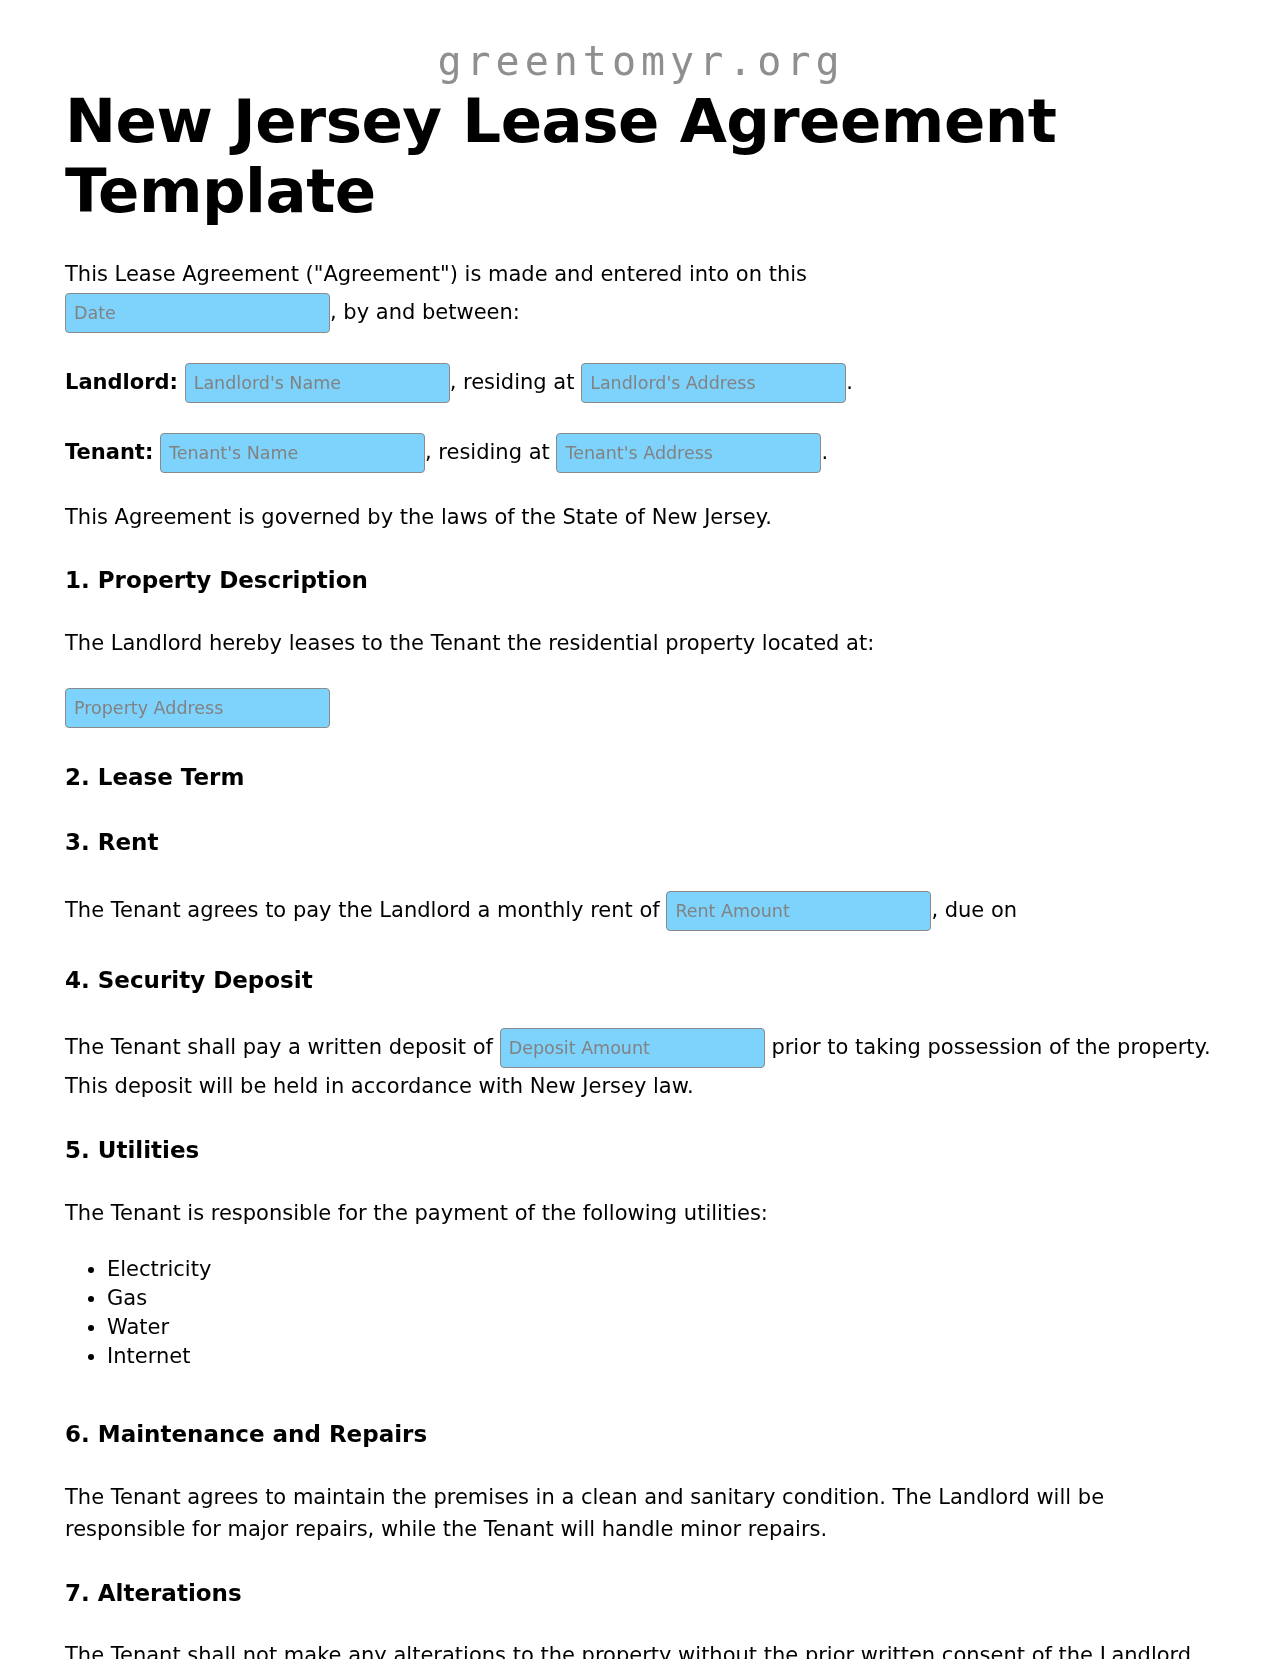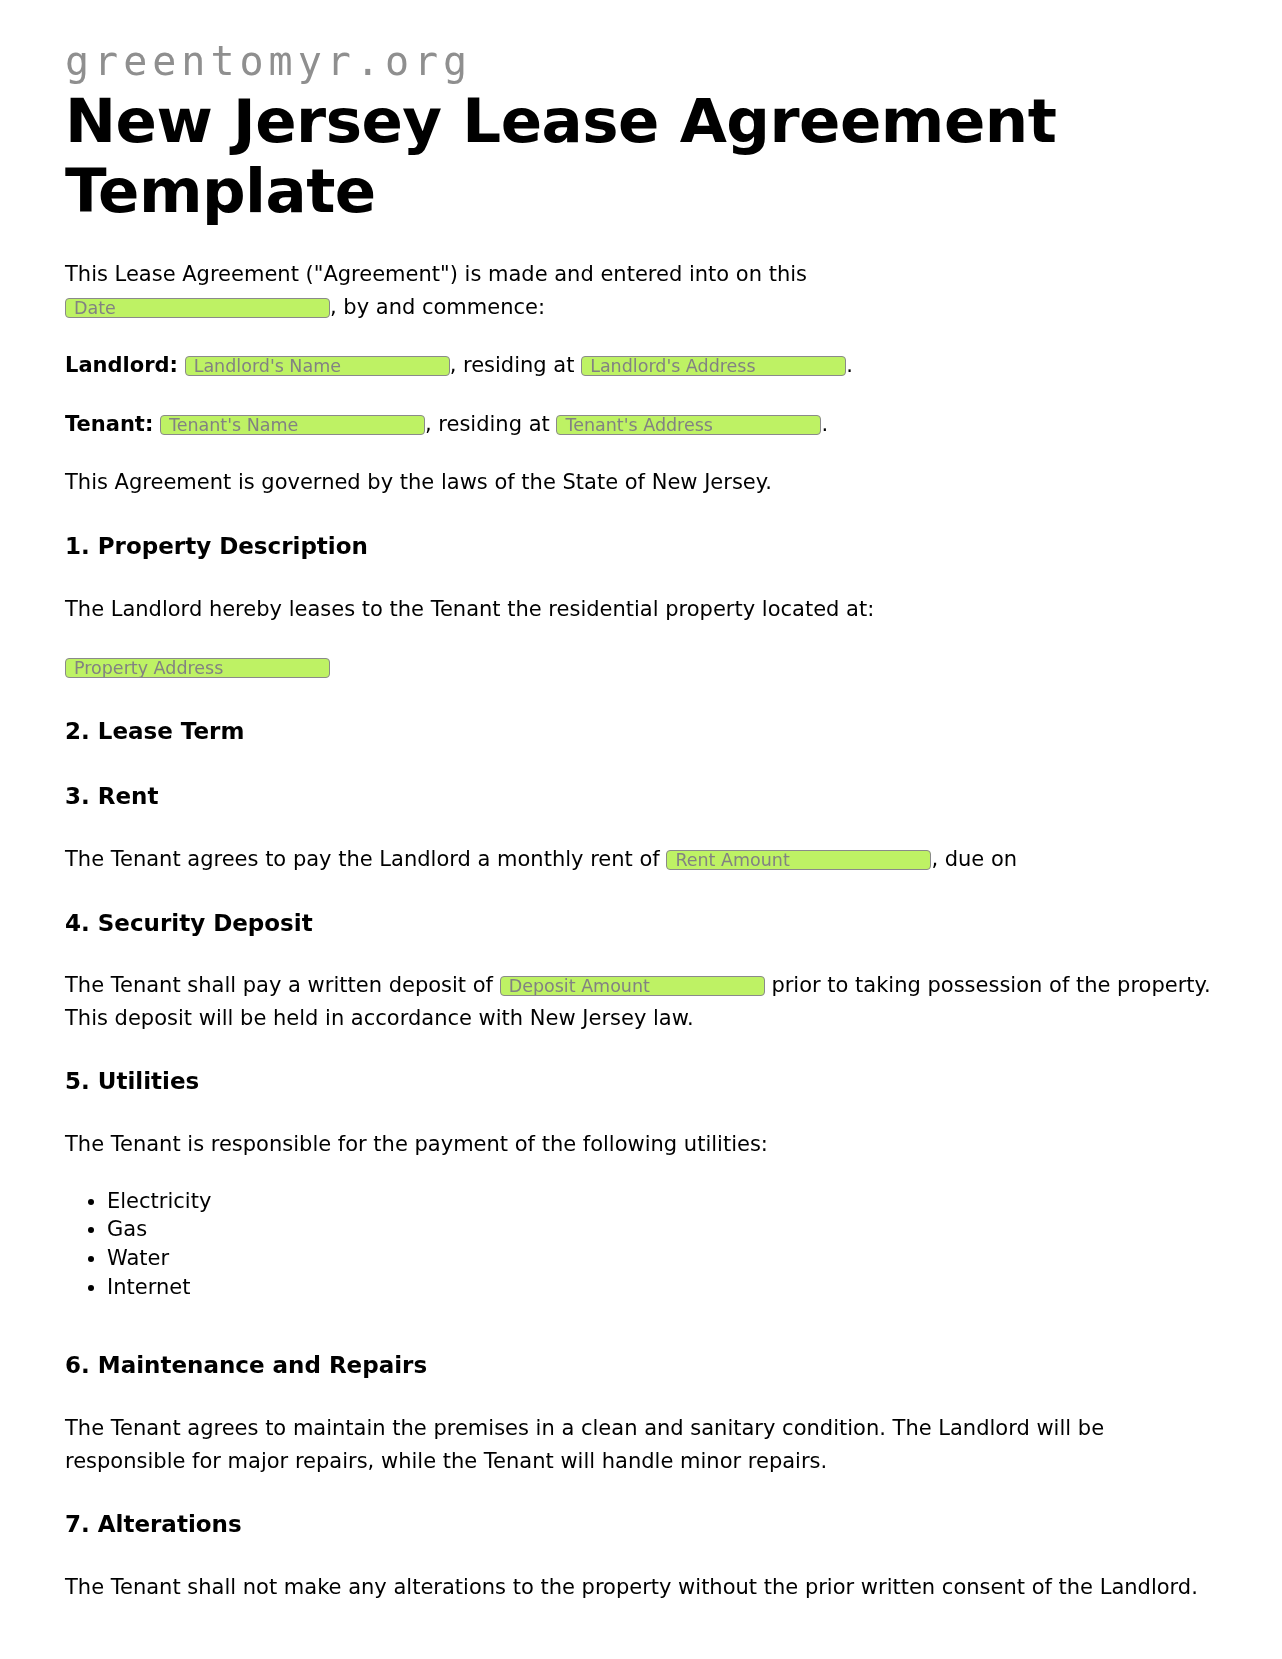--- a/index.html
+++ b/index.html
@@ -7,21 +7,21 @@
   body {
     width: 1282px;
     min-height: 1659px;
     padding: 40px 65px 60px 65px;
     color: #000;
     font-family: "DejaVu Sans", "Liberation Sans", sans-serif;
     font-size: 21px;
     line-height: 1.55;
   }
   .brand {
-    text-align: left;
+    text-align: center;
     font-family: "DejaVu Sans Mono", "Liberation Mono", monospace;
     font-size: 40px;
     letter-spacing: 5px;
     color: #8f8f8f;
     line-height: 1.05;
     white-space: nowrap;
   }
   h1 {
     font-size: 61px;
     line-height: 1.15;
@@ -30,26 +30,26 @@
     font-weight: 700;
   }
   h2 {
     font-size: 23px;
     font-weight: 700;
     margin: 30px 0 28px 0;
   }
   .para { margin: 0 0 26px 0; }
   .line { display: block; }
   .field {
-    height: 20px;
+    height: 40px;
     width: 265px;
     border: 1.5px solid #8a8a8a;
     border-radius: 4px;
     padding: 2px 8px;
-    background: #bef264;
+    background: #7dd3fc;
     font-family: "DejaVu Sans", "Liberation Sans", sans-serif;
     font-size: 17.5px;
     color: #333;
     vertical-align: middle;
     margin: 2px 0;
   }
   .field::placeholder { color: #828282; opacity: 1; }
   strong.party-label { font-weight: 700; }
   ul.utilities {
     margin: 26px 0 46px 0;
@@ -62,21 +62,21 @@
 </style>
 </head>
 <body>
 
 <div class="brand">greentomyr.org</div>
 
 <h1>New Jersey Lease Agreement Template</h1>
 
 <div class="para">
   <span class="line">This Lease Agreement ("Agreement") is made and entered into on this</span>
-  <span class="line"><input class="field" type="text" placeholder="Date" style=""><span>, by and commence:</span></span>
+  <span class="line"><input class="field" type="text" placeholder="Date" style=""><span>, by and between:</span></span>
 </div>
 
 <div class="para">
   <strong class="party-label">Landlord:</strong>
   <input class="field" type="text" placeholder="Landlord's Name" style=""><span>, residing at</span>
   <input class="field" type="text" placeholder="Landlord's Address" style=""><span>.</span>
 </div>
 
 <div class="para">
   <strong class="party-label">Tenant:</strong>

